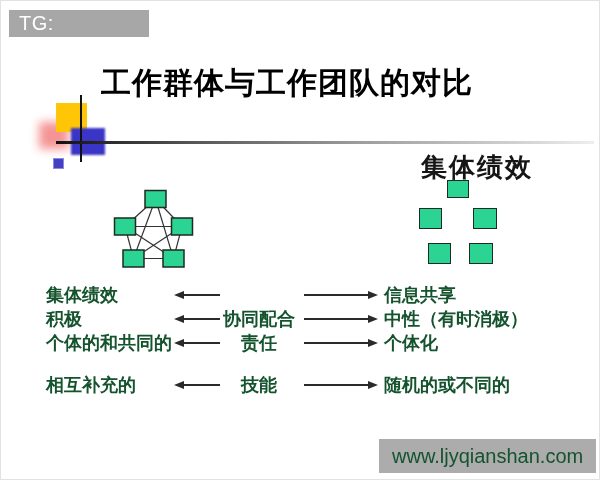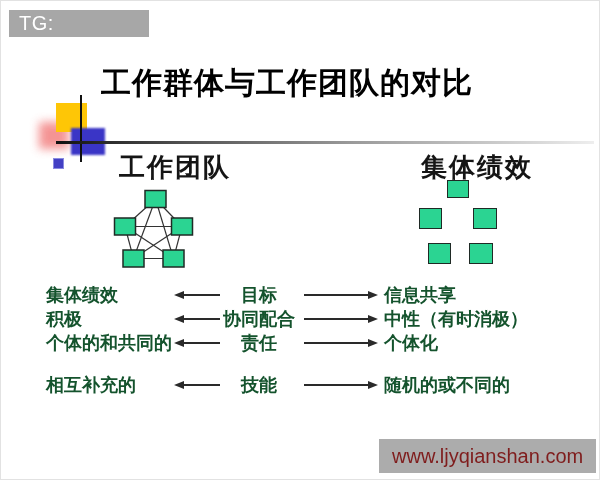--- a/index.html
+++ b/index.html
@@ -53,42 +53,41 @@
   .arrow-left::before{content:"";position:absolute;left:-10px;top:-3px;width:0;height:0;
     border-top:4px solid transparent;border-bottom:4px solid transparent;
     border-right:10px solid #2a2a2a;}
   .arrow-right{position:absolute;left:303px;top:10px;width:64px;height:2px;background:#2a2a2a;}
   .arrow-right::after{content:"";position:absolute;right:-10px;top:-3px;width:0;height:0;
     border-top:4px solid transparent;border-bottom:4px solid transparent;
     border-left:10px solid #2a2a2a;}
   
   .watermark{
     position:absolute;left:378px;top:438px;width:217px;height:34px;
-    background:#acacac;color:#7f1d1d;
+    background:#acacac;color:#14532d;
     font-family:"Liberation Sans", sans-serif;
     font-size:20px;line-height:34px;padding-left:13px;box-sizing:border-box;
   }
 </style>
 </head>
 <body>
 
 <div class="stage">
 
   <div class="badge">TG: MYYJJPP</div>
 
   <div class="title">工作群体与工作团队的对比</div>
 
   <div class="deco-pink"></div>
   <div class="deco-yellow"></div>
   <div class="deco-blue"></div>
   <div class="deco-vline"></div>
   <div class="deco-hline"></div>
   <div class="deco-bullet"></div>
 
-  <div class="col-header left">工作团队</div>
   <div class="col-header right">集体绩效</div>
 
   <svg class="net" viewBox="0 0 110 95">
     <g stroke="#333" stroke-width="1.2">
       <line x1="54.5" y1="18" x2="24" y2="45.5"></line>
       <line x1="54.5" y1="18" x2="81" y2="45.5"></line>
       <line x1="54.5" y1="18" x2="32.5" y2="77.5"></line>
       <line x1="54.5" y1="18" x2="72.5" y2="77.5"></line>
       <line x1="24" y1="45.5" x2="81" y2="45.5"></line>
       <line x1="24" y1="45.5" x2="32.5" y2="77.5"></line>
@@ -110,21 +109,20 @@
     <div class="gnode" style="left:446px;top:179px;width:22px;height:18px;"></div>
     <div class="gnode" style="left:418px;top:207px;width:23px;height:21px;"></div>
     <div class="gnode" style="left:472px;top:207px;width:24px;height:21px;"></div>
     <div class="gnode" style="left:427px;top:242px;width:23px;height:21px;"></div>
     <div class="gnode" style="left:468px;top:242px;width:24px;height:21px;"></div>
   </div>
 
   <div class="cmp-row" style="top:283px;">
     <span class="cmp-left">集体绩效</span>
     <span class="arrow-left"></span>
-    <span class="cmp-center">目标</span>
     <span class="arrow-right"></span>
     <span class="cmp-right">信息共享</span>
   </div>
   <div class="cmp-row" style="top:307px;">
     <span class="cmp-left">积极</span>
     <span class="arrow-left"></span>
     <span class="cmp-center">协同配合</span>
     <span class="arrow-right"></span>
     <span class="cmp-right">中性（有时消极）</span>
   </div>

